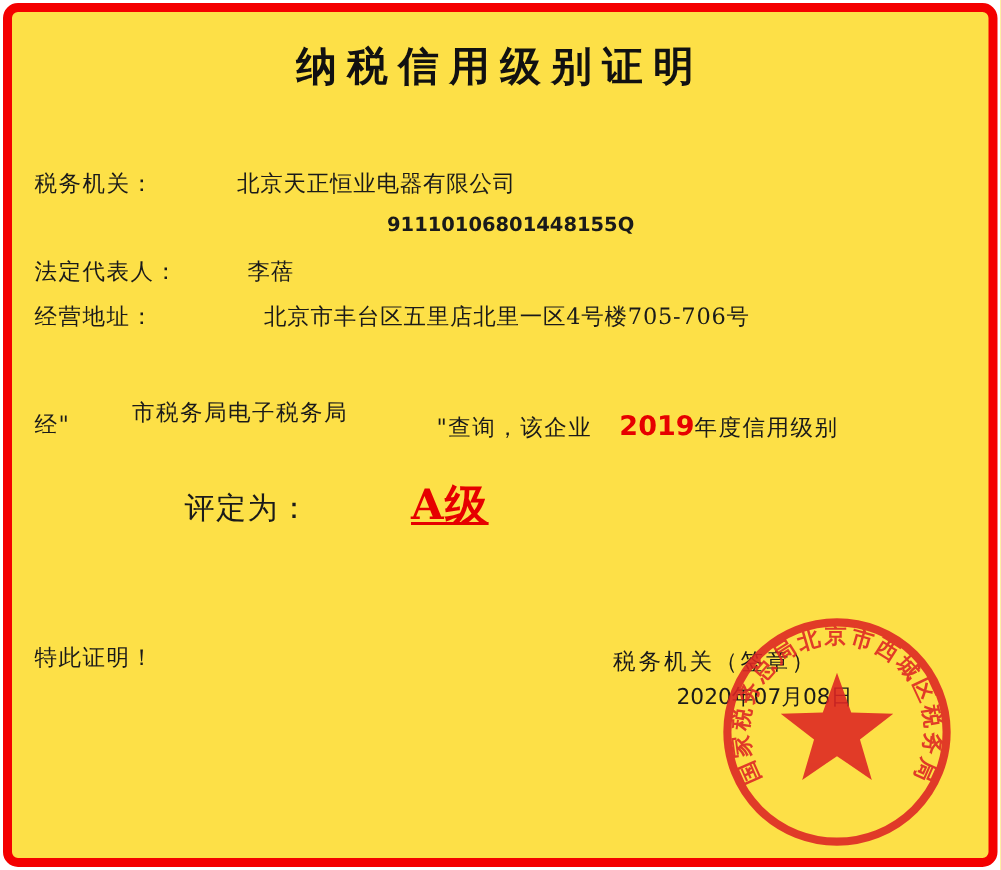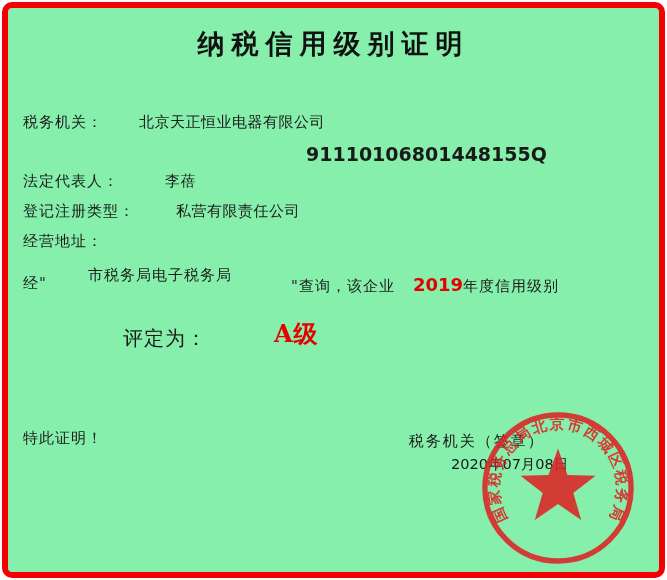--- a/index.html
+++ b/index.html
@@ -14,21 +14,21 @@
     color: #1a1a1a;
     width: 667px;
     height: 580px;
     overflow: hidden;
   }
   .certificate {
     position: relative;
     width: 663px;
     height: 576px;
     margin: 2px;
-    background: #86efac;
+    background: #fde047;
     border: 6px solid var(--border_red, #f40000);
     border-radius: 10px;
   }
   .doc-title {
     position: absolute;
     top: 18px;
     left: 0;
     width: 100%;
     text-align: center;
     font-size: 27px;
@@ -45,44 +45,45 @@
   }
   .fields {
     position: absolute;
     left: 15px;
     top: 105px;
     right: 15px;
   }
   .field-row { position: relative; height: 29.7px; font-size: 15px; white-space: nowrap; }
   .field-label { position: absolute; left: 0; top: 0; letter-spacing: 1px; }
   .field-value { position: absolute; top: 0; letter-spacing: 0.5px; }
-  .field-row:nth-of-type(1) .field-value { left: 116px; }
-  .field-row:nth-of-type(2) .field-value { left: 235px; font-family: "DejaVu Sans", "Liberation Sans", sans-serif; font-weight: bold; font-size: 19px; letter-spacing: 0; margin-left: 48px; }
+  .field-row:nth-of-type(1) .field-value { left: 135px; }
+  .field-row:nth-of-type(2) .field-value { left: 235px; font-family: "DejaVu Sans", "Liberation Sans", sans-serif; font-weight: bold; font-size: 13px; letter-spacing: 0; }
   .field-row:nth-of-type(3) .field-value { left: 142px; }
   .field-row:nth-of-type(4) .field-value { left: 153px; }
   .field-row:nth-of-type(5) .field-value { left: 135px; }
 
   .statement { position: absolute; left: 0; top: 0; width: 100%; font-size: 15px; }
   .stmt-prefix { position: absolute; left: 15px; top: 266px; letter-spacing: 1px; }
   .stmt-source { position: absolute; left: 62px; top: 256px; width: 180px; text-align: center; line-height: 22px; letter-spacing: 1px; }
   .stmt-rest { position: absolute; left: 283px; top: 266px; white-space: nowrap; letter-spacing: 1px; }
   .stmt-year {
     color: var(--accent_red, #e60000);
     margin-left: 18px;
     font-family: "DejaVu Sans", "Liberation Sans", sans-serif;
     font-weight: bold;
     font-size: 18px;
     letter-spacing: 0;
   }
   .rating-label { position: absolute; left: 115px; top: 317px; font-size: 20px; letter-spacing: 1px; }
   .rating-value {
     position: absolute; left: 266px; top: 310px;
-    font-size: 24px; font-weight: bold;
+    font-size: 28px; font-weight: bold;
     color: var(--accent_red, #e60000);
     letter-spacing: 1px;
+    text-decoration: underline;
   }
   .closing { position: absolute; left: 15px; top: 421px; font-size: 15px; letter-spacing: 1px; }
   .signature { position: absolute; left: 377px; top: 424px; font-size: 15px; }
   .signature-authority { letter-spacing: 2px; text-align: center; }
   .signature-date {
     margin-left: 66px; margin-top: 4px;
     font-family: "DejaVu Sans", "Liberation Sans", sans-serif;
     font-size: 14.5px; letter-spacing: 0;
   }
   .seal {
@@ -118,25 +119,22 @@
       <span class="field-value">北京天正恒业电器有限公司</span>
     </div>
     <div class="field-row">
       <span class="field-value">91110106801448155Q</span>
     </div>
     <div class="field-row">
       <span class="field-label">法定代表人：</span>
       <span class="field-value">李蓓</span>
     </div>
     <div class="field-row">
-      <span class="field-label">登记注册类型：</span>
-      <span class="field-value">私营有限责任公司</span>
-    </div>
-    <div class="field-row">
       <span class="field-label">经营地址：</span>
+      <span class="field-value">北京市丰台区五里店北里一区4号楼705-706号</span>
     </div>
   </div>
 
   <div class="statement">
     <span class="stmt-prefix">经"</span>
     <div class="stmt-source">
       <div>市税务局电子税务局</div>
     </div>
     <div class="stmt-rest">
       <span>"查询，该企业</span><span class="stmt-year">2019</span><span>年度信用级别</span>

